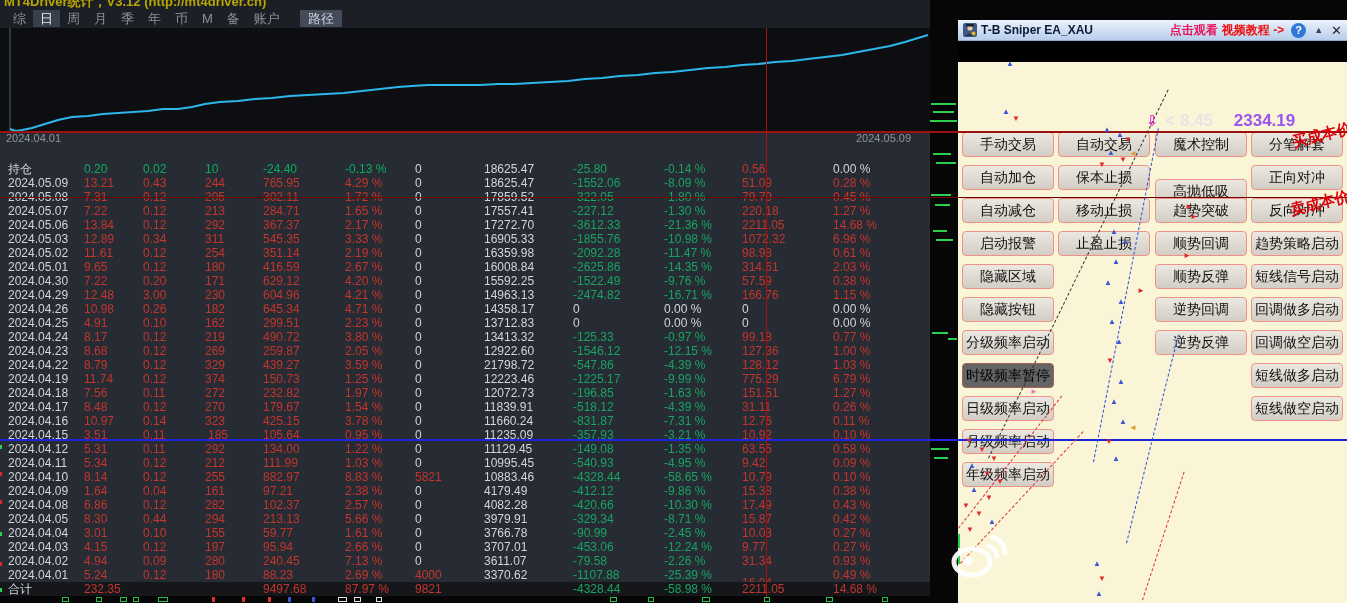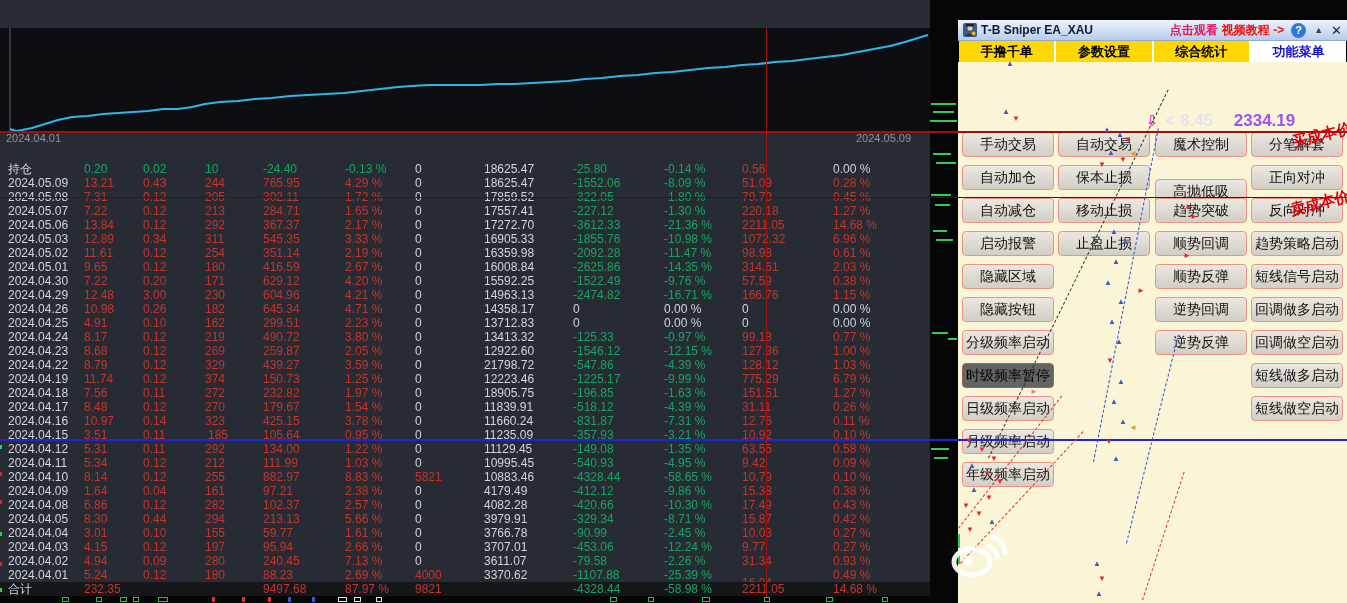--- a/index.html
+++ b/index.html
@@ -85,20 +85,36 @@
   #watermark{position:absolute;left:950px;top:532px;display:flex;align-items:center;gap:10px;z-index:50}
   #wm-text{font-size:34px;font-weight:bold;color:rgba(255,255,255,.93);letter-spacing:1px;
            text-shadow:1px 2px 3px rgba(100,100,100,.8);white-space:nowrap}
 </style>
 </head>
 <body>
 
 <div id="root">
 
   <div id="left">
+    <div id="topbar">
+      <div id="apptitle">MT4Driver统计，V3.12 (http://mt4driver.cn)</div>
+      <div id="menu">
+          <div class="menu-item">综</div>
+          <div class="menu-item sel">日</div>
+          <div class="menu-item">周</div>
+          <div class="menu-item">月</div>
+          <div class="menu-item">季</div>
+          <div class="menu-item">年</div>
+          <div class="menu-item">币</div>
+          <div class="menu-item">M</div>
+          <div class="menu-item">备</div>
+          <div class="menu-item">账户</div>
+        </div>
+      <div id="pathbtn">路径</div>
+    </div>
 
     <div id="chart">
       <svg id="curve-svg" width="930" height="104" viewBox="0 0 930 104">
         <line x1="10" y1="0" x2="10" y2="104" stroke="#5c636d" stroke-width="1"></line>
         <polyline id="curve" fill="none" stroke-width="2.2" points="10,101 16,103 22,102 32,100 45,96 58,92 72,89 88,88 103,86 118,85 133,84 148,83 163,81 178,81 192,79 205,76 220,74 238,73 255,71 272,70 290,68 308,67 326,66 344,65 362,63 380,61 398,59 412,58 428,57 445,57 462,57 480,57 498,56 515,56 532,55 550,54 568,53 585,51 602,50 620,48 638,47 655,45 672,44 690,42 708,40 725,39 742,37 758,36 775,34 792,33 808,31 825,29 842,27 858,24 874,21 890,18 905,14 918,10 928,7" stroke="#2db6ea"></polyline>
       </svg>
     </div>
     <div id="lbl-start" class="axis-label">2024.04.01</div>
     <div id="lbl-end" class="axis-label">2024.05.09</div>
 
@@ -328,21 +344,21 @@
           <span class="cell c-red" style="left: 833px;">6.79 %</span>
         </div>
         <div class="trow" style="top: 239px;">
           <span class="cell c-white" style="left: 8px;">2024.04.18</span>
           <span class="cell c-red" style="left: 84px;">7.56</span>
           <span class="cell c-red" style="left: 143px;">0.11</span>
           <span class="cell c-red" style="left: 205px;">272</span>
           <span class="cell c-red" style="left: 263px;">232.82</span>
           <span class="cell c-red" style="left: 345px;">1.97 %</span>
           <span class="cell c-white" style="left: 415px;">0</span>
-          <span class="cell c-white" style="left: 484px;">18905.75</span>
+          <span class="cell c-white" style="left: 484px;">12072.73</span>
           <span class="cell c-green" style="left: 573px;">-196.85</span>
           <span class="cell c-green" style="left: 664px;">-1.63 %</span>
           <span class="cell c-red" style="left: 742px;">151.51</span>
           <span class="cell c-red" style="left: 833px;">1.27 %</span>
         </div>
         <div class="trow" style="top: 253px;">
           <span class="cell c-white" style="left: 8px;">2024.04.17</span>
           <span class="cell c-red" style="left: 84px;">8.48</span>
           <span class="cell c-red" style="left: 143px;">0.12</span>
           <span class="cell c-red" style="left: 205px;">270</span>
@@ -578,26 +594,20 @@
         <circle cx="10.5" cy="10.5" r="2" fill="#e8b31d"></circle>
       </svg>
       <span id="win-title">T-B Sniper EA_XAU</span>
       <span id="promo">点击观看</span>
       <span id="promo-link">视频教程 -&gt;</span>
       <span id="help-btn">?</span>
       <span id="min-btn">▲</span>
       <span id="close-btn">✕</span>
     </div>
 
-    <div id="tabs">
-        <div class="tab">手撸千单</div>
-        <div class="tab">参数设置</div>
-        <div class="tab">综合统计</div>
-        <div class="tab white">功能菜单</div>
-      </div>
     <div id="panel-body">
         <div class="ea-btn" style="left: 4px; top: 70px;">手动交易</div>
         <div class="ea-btn" style="left: 100px; top: 70px;">自动交易</div>
         <div class="ea-btn" style="left: 197px; top: 70px;">魔术控制</div>
         <div class="ea-btn" style="left: 293px; top: 70px;">分笔解套</div>
         <div class="ea-btn" style="left: 4px; top: 103px;">自动加仓</div>
         <div class="ea-btn" style="left: 100px; top: 103px;">保本止损</div>
         <div class="ea-btn" style="left: 197px; top: 117px;">高抛低吸</div>
         <div class="ea-btn" style="left: 293px; top: 103px;">正向对冲</div>
         <div class="ea-btn" style="left: 4px; top: 136px;">自动减仓</div>

